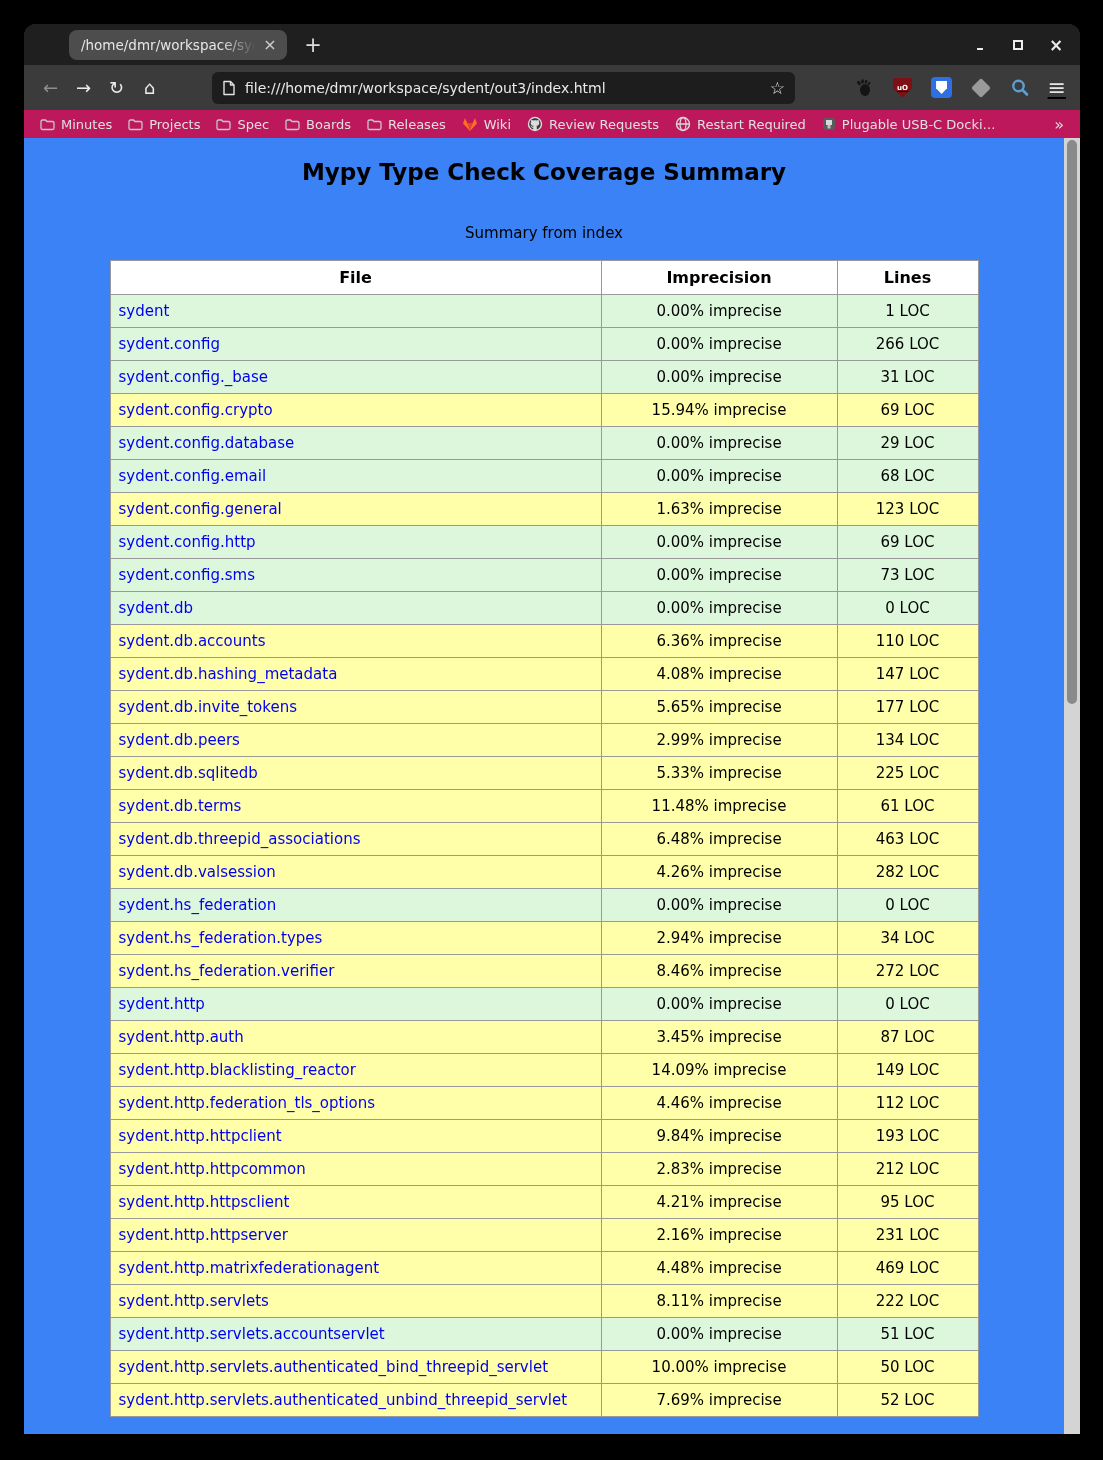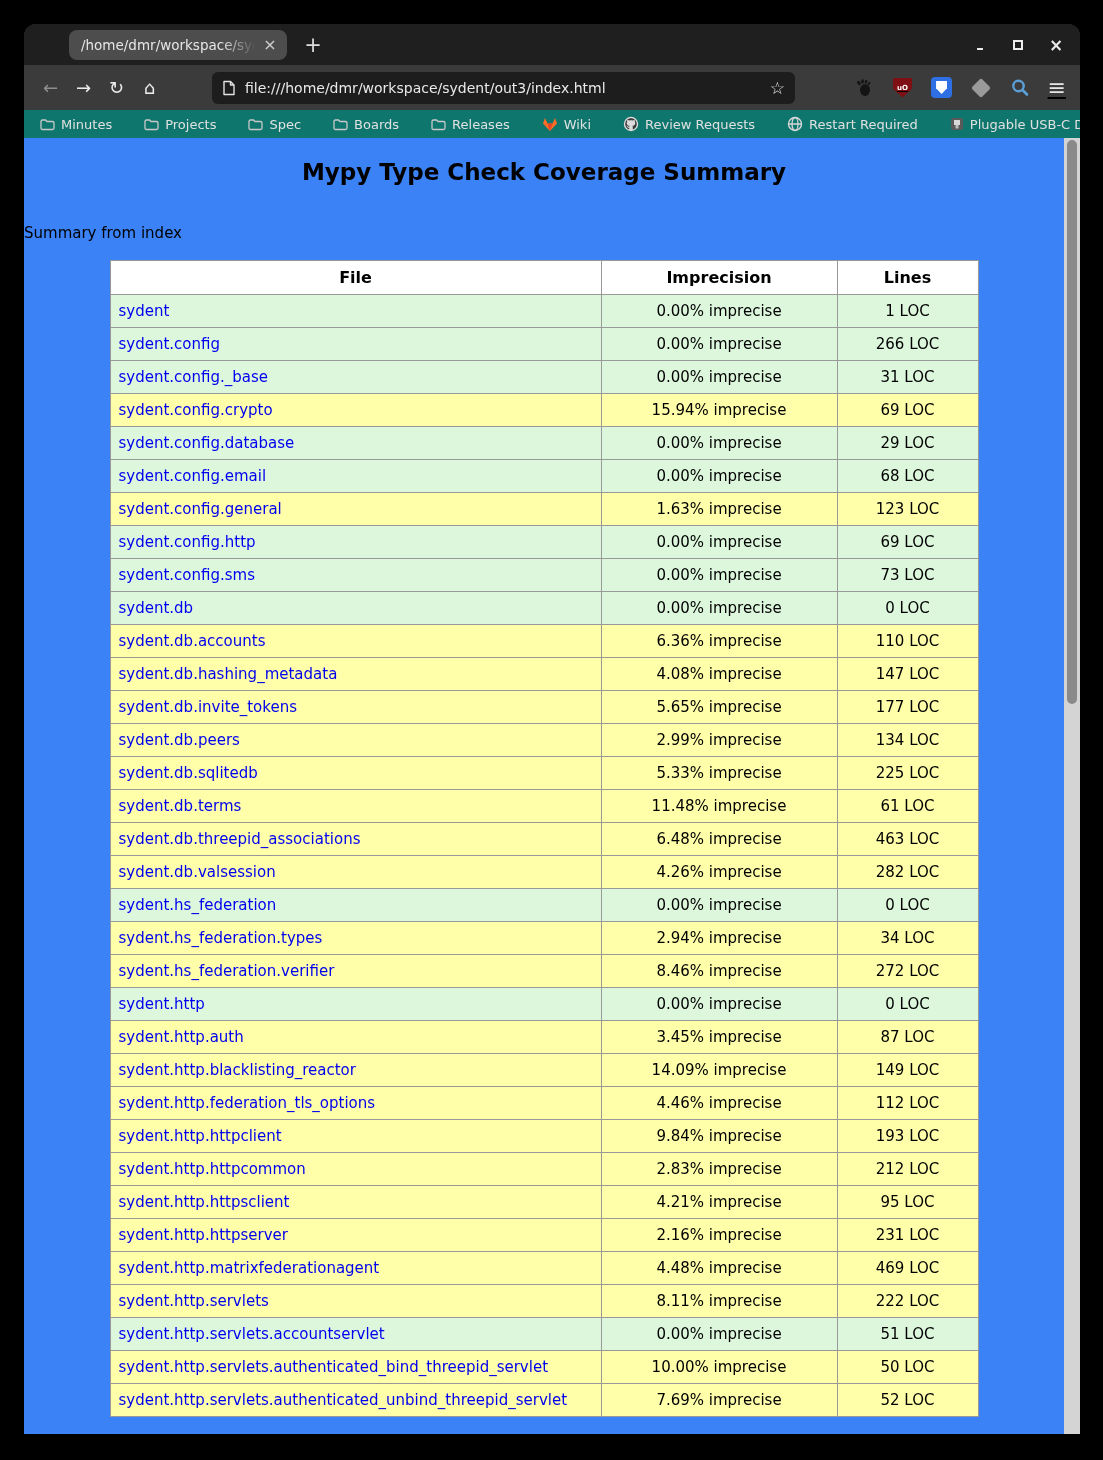--- a/index.html
+++ b/index.html
@@ -43,31 +43,31 @@
     clip-path:polygon(0 0,100% 0,100% 55%,50% 100%,0 55%); display:flex; align-items:center;
     justify-content:center; color:#fff; font-size:7px; font-weight:bold; }
   .bw-square { width:21px; height:21px; background:#2e6fe3; border-radius:4px;
     display:flex; align-items:center; justify-content:center; }
   .bw-shield { width:11px; height:13px; background:#fff;
     clip-path:polygon(0 0,100% 0,100% 55%,50% 100%,0 55%); }
   .gray-diamond { width:14px; height:14px; background:#9a9a9a; transform:rotate(45deg); border-radius:2px; }
   .hamburger { color:#e6e6e6; font-size:22px; }
 
   
-  .bookmarks { height:28px; background:#0f766e; display:flex; 
-    padding:0 16px; gap:32px; }
+  .bookmarks { height:28px; background:#be185d; display:flex; align-items:center;
+    padding:0 16px; gap:16px; }
   .bm { display:flex; align-items:center; gap:6px; color:#e0e0e0; font-size:13px; white-space:nowrap; }
   .bm svg { flex:0 0 auto; }
   .bm-overflow { margin-left:auto; color:#dddddd; font-size:16px; }
 
   
   .content { position:relative; height:1296px; background:#3b82f6; overflow:hidden; }
   .page { width:1040px; }
   .page h1 { text-align:center; font-size:23px; line-height:27px; margin:21px 0 0; color:#000; font-weight:bold; }
-  .subtitle { text-align:left; font-size:15px; margin:38px 0 18px; color:#000; }
+  .subtitle { text-align:center; font-size:15px; margin:38px 0 18px; color:#000; }
   table.coverage { margin:0 auto; border-collapse:collapse; table-layout:fixed; }
   table.coverage th, table.coverage td { border:1px solid #999; }
   table.coverage th { font-size:16px; font-weight:bold; padding:7px 0; background:#fff; text-align:center; color:#000; }
   table.coverage td { font-size:15px; line-height:20px; padding:6px 8px; color:#000; }
   td.center { text-align:center; }
   col.c-file { width:491px; } col.c-imp { width:236px; } col.c-lines { width:141px; }
   tr.green td { background:#ddf7dd; }
   tr.yellow td { background:#ffffaa; }
   a.mod-link { color:#0000ee; text-decoration:none; }
 

